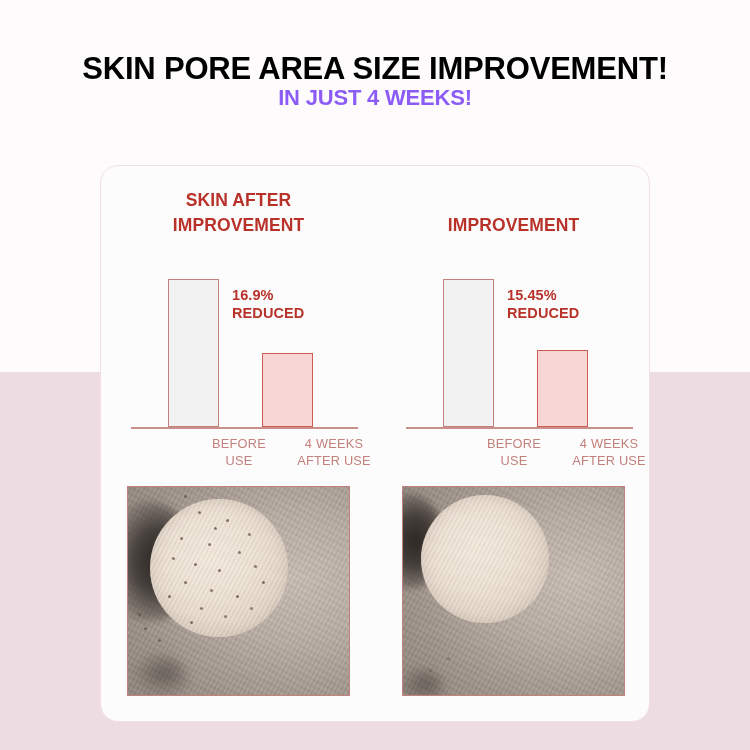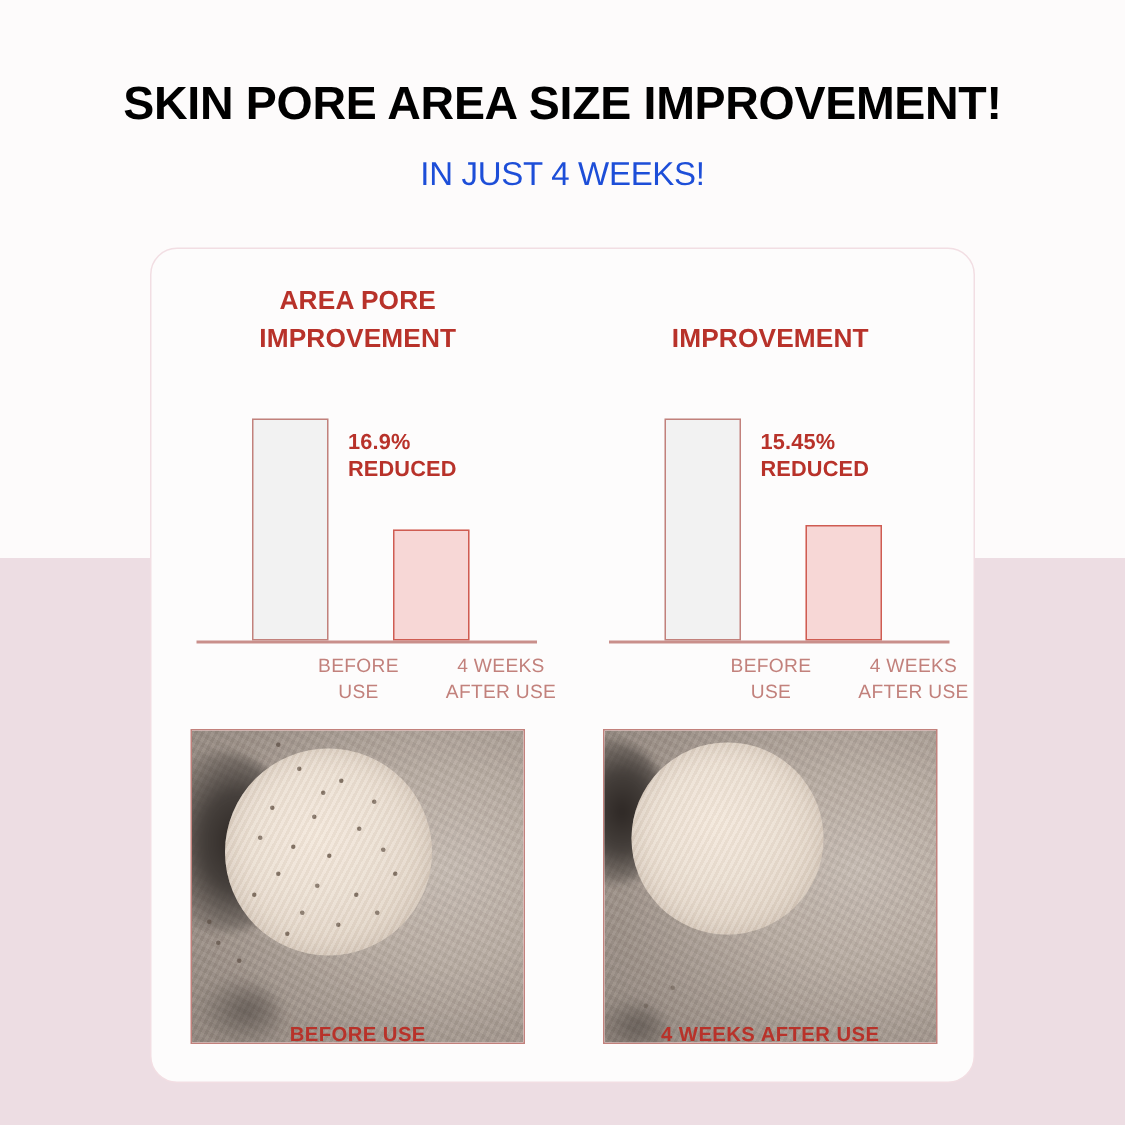--- a/index.html
+++ b/index.html
@@ -40,25 +40,24 @@
   }
   #main-title {
     font-size: 31px;
     font-weight: 700;
     letter-spacing: -0.2px;
     color: #000000;
     line-height: 1.1;
     white-space: nowrap;
   }
   #sub-title {
-    margin-top: 18px;
     font-size: 22px;
-    font-weight: 400;
+    font-weight: 700;
     letter-spacing: -0.2px;
-    color: #1d4ed8;
+    color: #8b5cf6;
     line-height: 1.1;
   }
 
   
   #result-card {
     position: absolute;
     left: 100px; top: 165px;
     width: 550px; height: 557px;
     background: #fdfcfc;
     border: 1.6px solid #f2dee3;
@@ -249,21 +248,21 @@
   <div id="main-title">SKIN PORE AREA SIZE IMPROVEMENT!</div>
   <div id="sub-title">IN JUST 4 WEEKS!</div>
 </div>
 
 <div id="result-card">
 
   <div class="panels">
 
     <div class="panel">
       <div class="panel-title">
-        <span>AREA PORE</span><br>
+        <span>SKIN AFTER</span><br>
         <span>IMPROVEMENT</span>
       </div>
 
       <div class="chart">
         <div class="pct-label" style="top:32px;">
           <span>16.9%</span><br>
           <span>REDUCED</span>
         </div>
         <div class="bar bar-before" style="height:148px;"></div>
         <div class="bar bar-after" style="height:74px;"></div>
@@ -352,18 +351,14 @@
           <div class="shadow-blob2" style="left:-24px;bottom:-18px;width:66px;height:48px;"></div>
           <div class="circle-zone" style="left:18px;top:8px;width:128px;height:128px;"></div>
           <div class="speck" style="left:44px;top:170px;opacity:.45;"></div>
           <div class="speck" style="left:26px;top:182px;opacity:.4;"></div>
         </div>
       </div>
     </div>
 
   </div>
 
-  <div id="caption-row">
-    <div class="caption">BEFORE USE</div>
-    <div class="caption">4 WEEKS AFTER USE</div>
-  </div>
 
 </div>
 
 </body></html>

